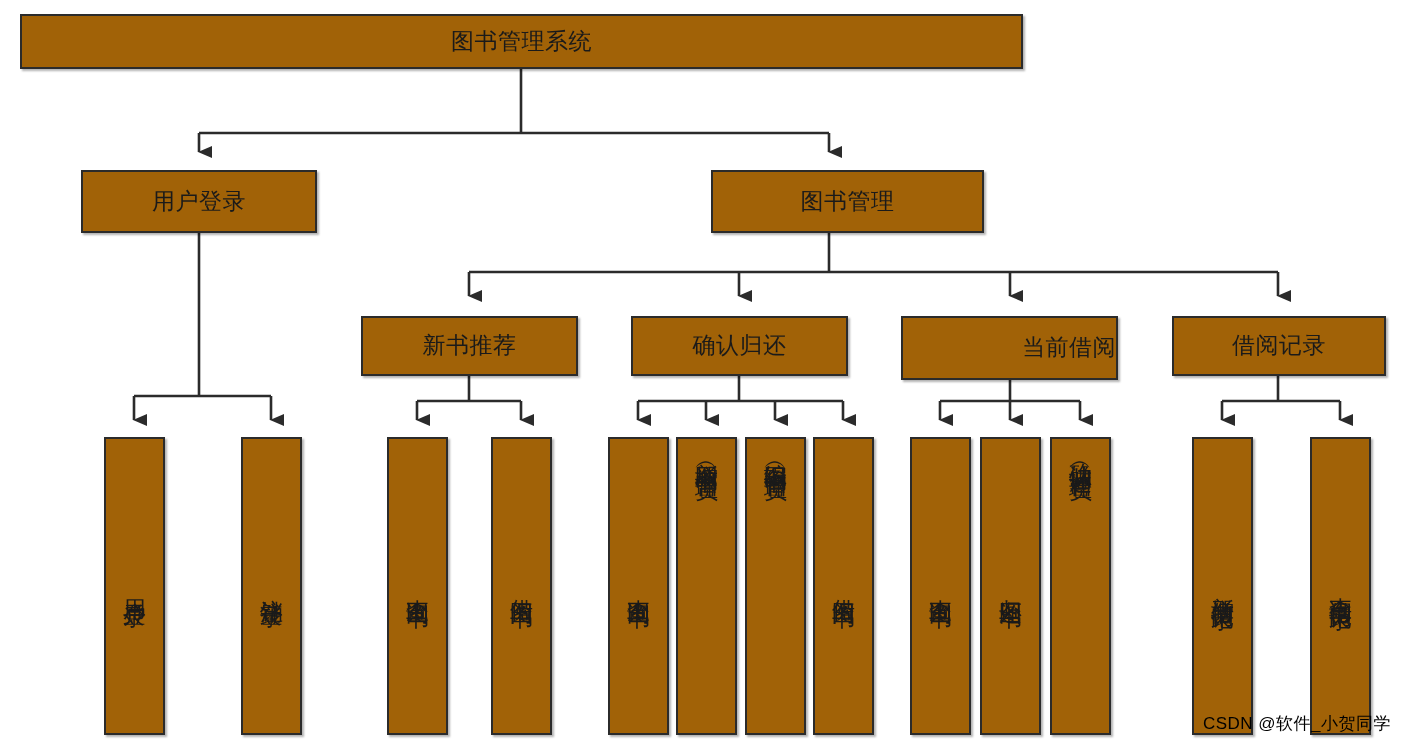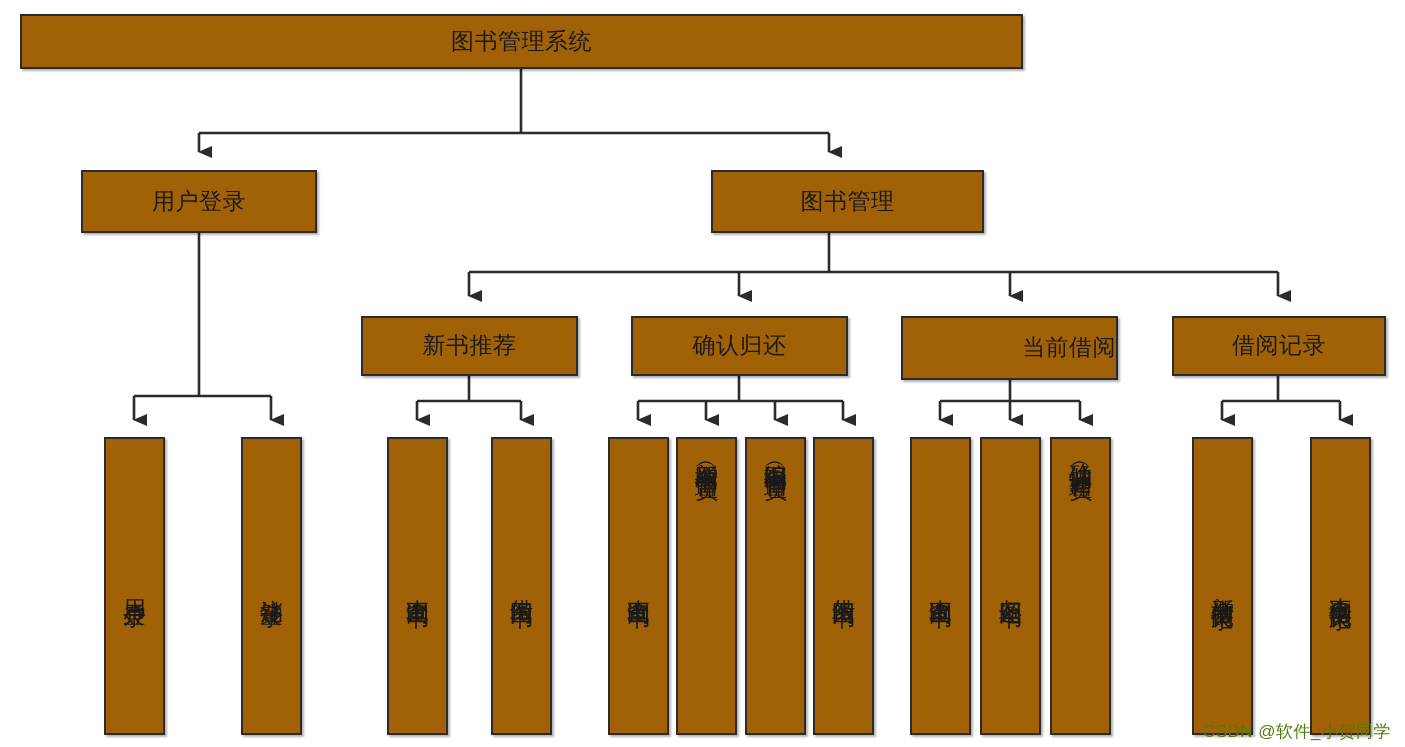--- a/index.html
+++ b/index.html
@@ -42,23 +42,23 @@
     font-size:23px;
     letter-spacing:0.10em;
     line-height:1.0;
     white-space:nowrap;
   }
   .node.vert.anchor-top .label{margin-top:6px;}
   .node.vert.anchor-mid{align-items:center;}
 
   #watermark{
     position:absolute;
-    right:14px;bottom:4px;
+    right:14px;bottom:12px;
     font-size:17px;
-    color:#4d7c0f;
+    color:#000000;
     letter-spacing:0.5px;
     user-select:none;
     white-space:nowrap;
   }
 </style>
 </head>
 <body>
 
 <div id="diagram-root">
 

